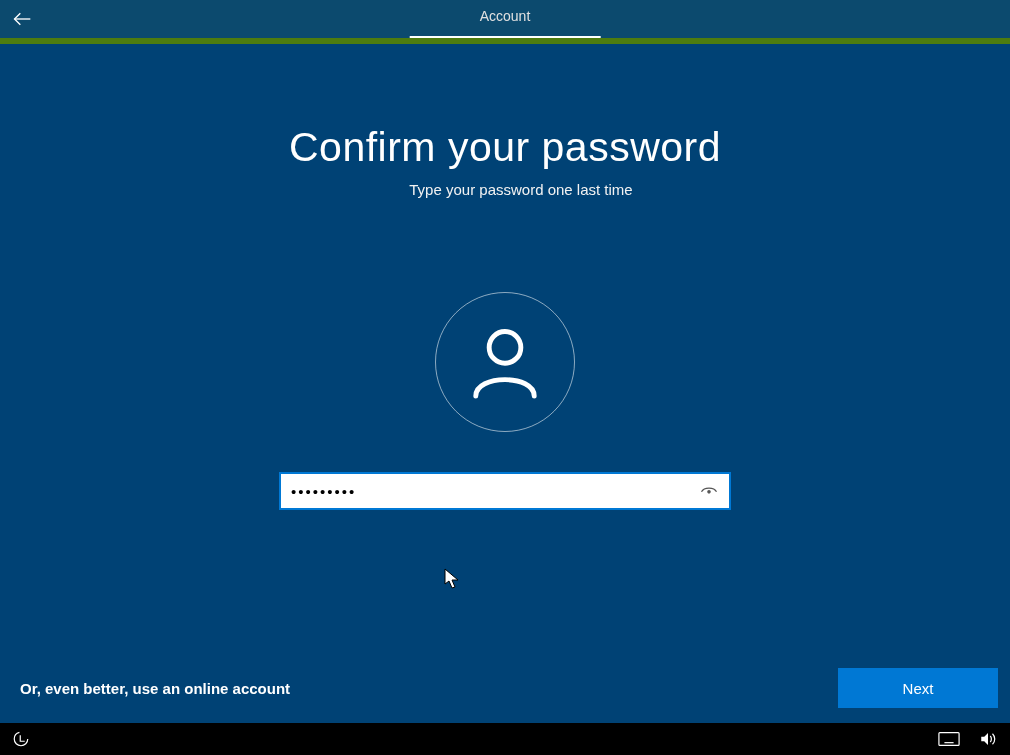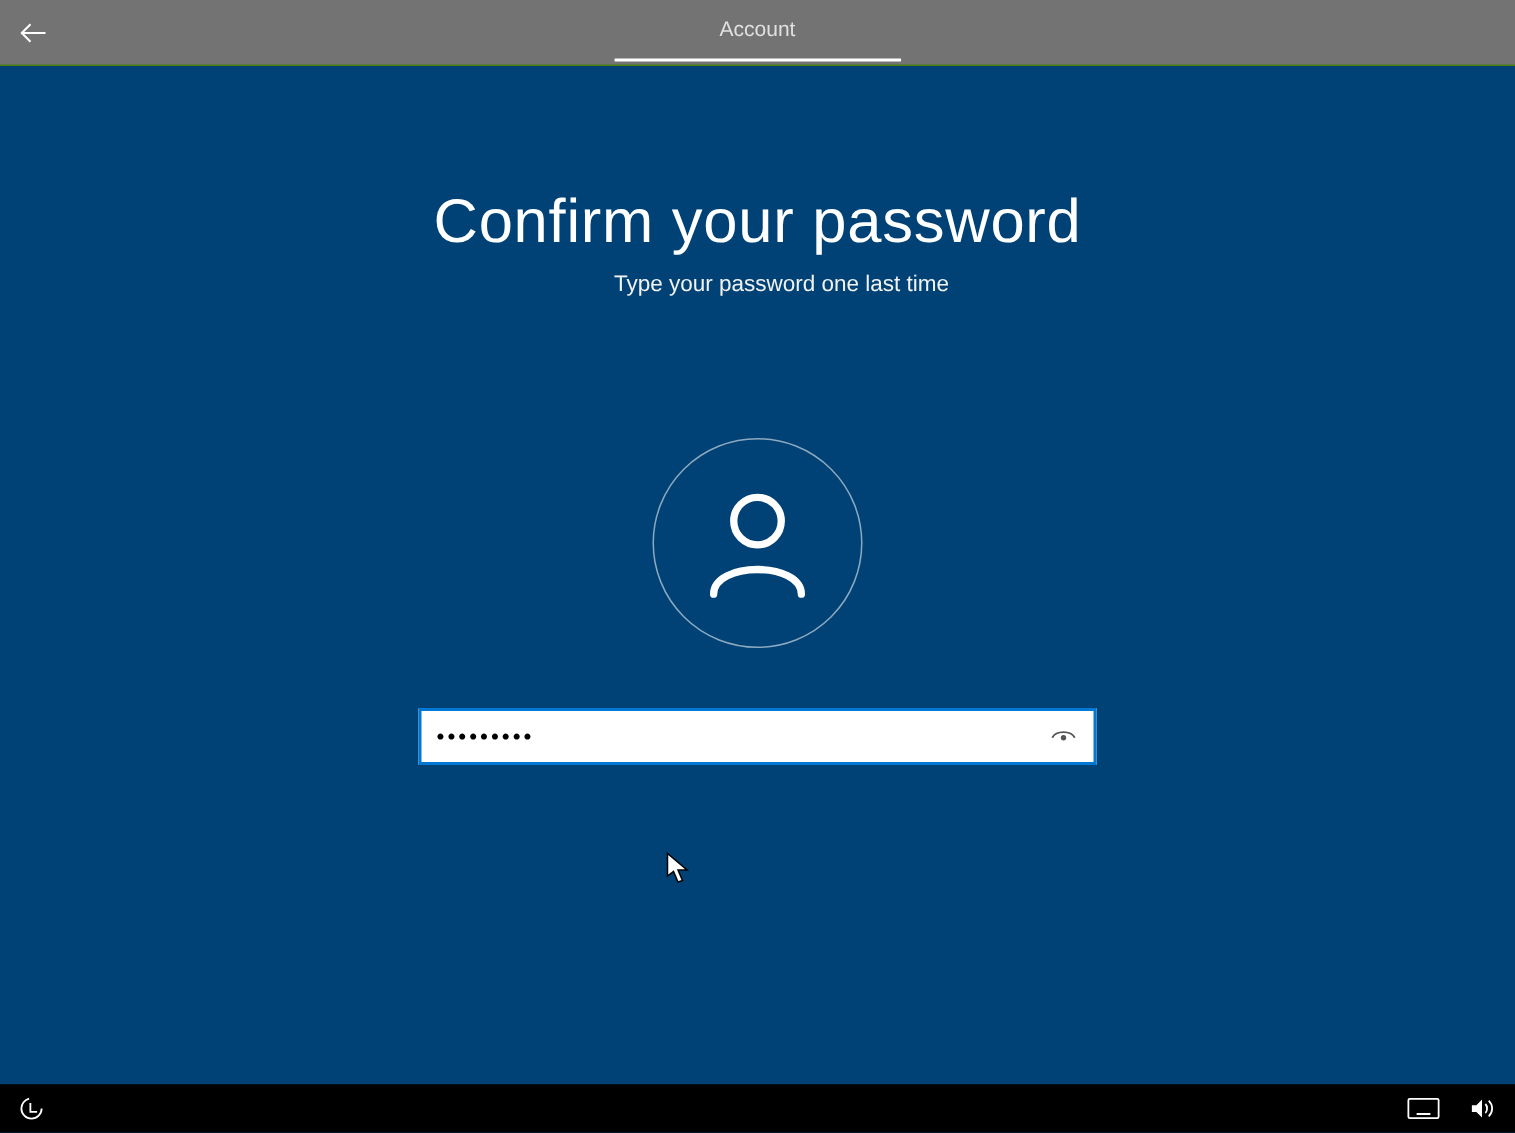--- a/index.html
+++ b/index.html
@@ -6,25 +6,25 @@
     body {
       width: 1010px;
       height: 755px;
       font-family: "Segoe UI", "Segoe UI Light", Arial, sans-serif;
       overflow: hidden;
       background: #000;
       position: relative;
     }
     .topbar {
       height: 44px;
-      background: #737373;
+      background: #0c4a6e;
       display: flex;
       align-items: center;
       position: relative;
-      border-bottom: 1px solid #4d7c0f;
+      border-bottom: 6px solid #4d7c0f;
     }
     .back-btn {
       width: 44px;
       height: 44px;
       display: flex;
       align-items: center;
       justify-content: center;
       color: #fff;
       cursor: pointer;
     }
@@ -220,20 +220,24 @@
       <input type="text" class="pw-input" readonly="" value="•••••••••" style="">
       <div class="reveal">
         <svg width="20" height="20" viewBox="0 0 24 24" fill="none" stroke="#555" stroke-width="1.5">
           <path d="M3 13 C6 7, 18 7, 21 13"></path>
           <circle cx="12" cy="13" r="1.4" fill="#555"></circle>
         </svg>
       </div>
     </div>
   </div>
 
+  <div class="bottom-row">
+    <div class="link">Or, even better, use an online account</div>
+    <button class="next-btn">Next</button>
+  </div>
 
   <svg class="cursor" width="16" height="22" viewBox="0 0 16 22">
     <polygon points="1,1 1,16 5,13 8,20 11,19 8,12 14,12" fill="white" stroke="black" stroke-width="1"></polygon>
   </svg>
 </div>
 
 <div class="taskbar">
   <div class="taskbar-left">
     <span class="ic">
       <svg width="18" height="18" viewBox="0 0 24 24" fill="none" stroke="white" stroke-width="1.6">

